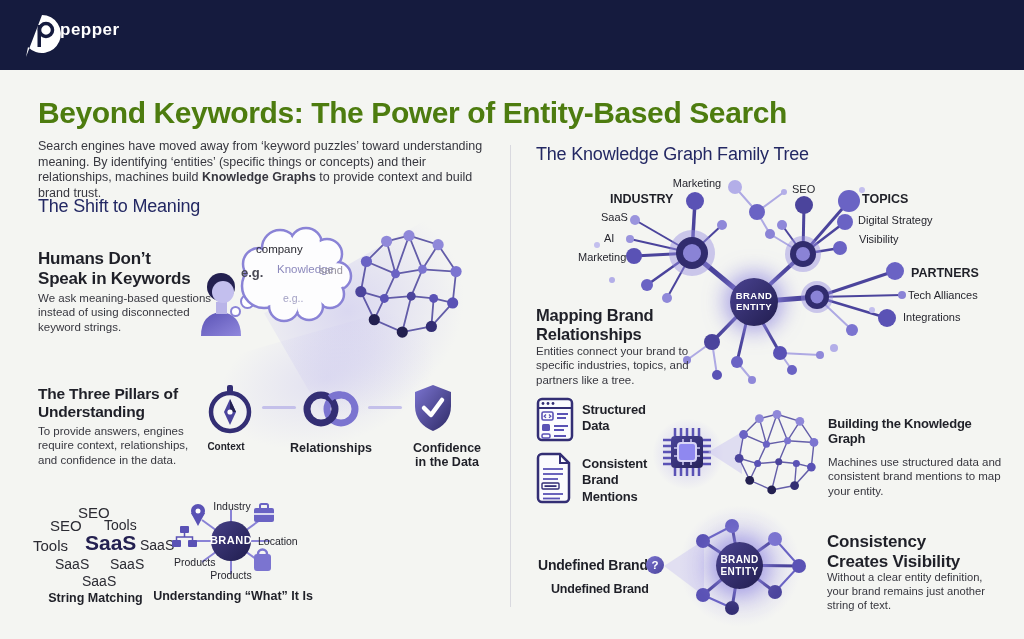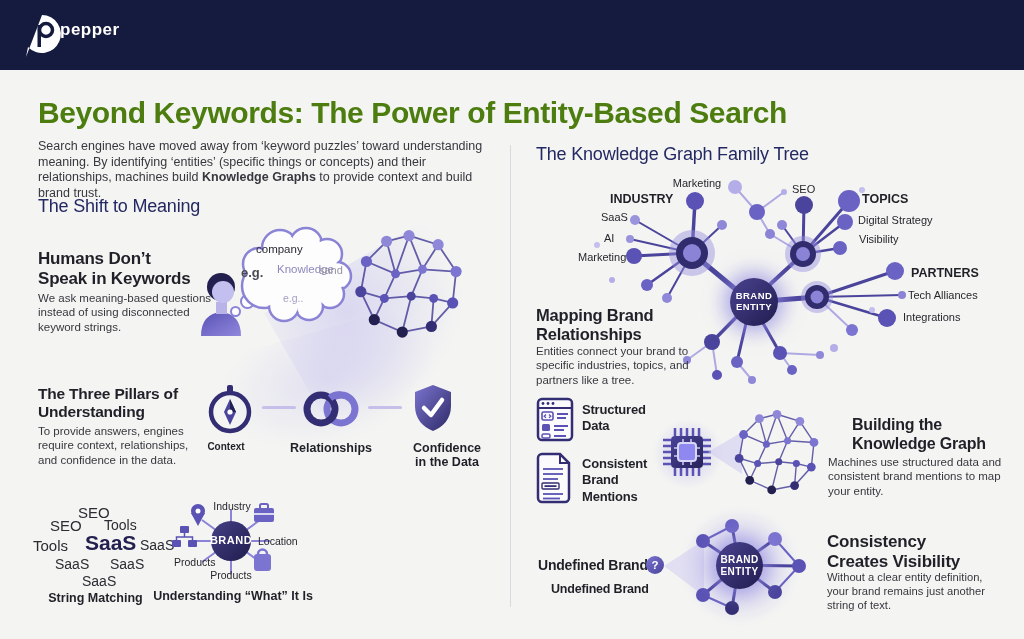--- a/index.html
+++ b/index.html
@@ -366,21 +366,21 @@
     </g>
     <rect x="15" y="15" width="18" height="18" rx="3" fill="#8f88f0" stroke="#d9d6f6" stroke-width="2"></rect>
   </svg>
   <svg class="abs" style="left:708px;top:430px" width="34" height="46">
     <polygon points="0,22 34,2 34,44" fill="#cdc9f0" opacity=".55"></polygon>
   </svg>
   <svg class="abs" style="left:733px;top:406px" width="88" height="94">
       <use href="#netgraph"></use>
     </svg>
 
-  <div class="abs ct" style="left:852px;top:416px;width:150px;font-size:16px">Building the Knowledge Graph</div>
+  <div class="abs ct" style="left:828px;top:416px;width:150px;font-size:13px">Building the Knowledge Graph</div>
   <div class="abs bt" style="left:828px;top:455px;width:192px;font-size:11.5px">Machines use structured data and consistent brand mentions to map your entity.</div>
 
   <div class="abs ct" style="left:538px;top:557px;font-size:14px">Undefined Brand</div>
   <div class="abs qcirc" style="left:646px;top:556px;width:18px;height:18px;font-size:11.5px">?</div>
   <div class="abs ct" style="left:551px;top:582px;font-size:12.5px">Undefined Brand</div>
 
   <svg class="abs" style="left:664px;top:538px" width="40" height="60">
     <polygon points="0,28 40,2 40,58" fill="#cdc9f0" opacity=".5"></polygon>
   </svg>
   <div class="abs glow" style="left:678px;top:505px;width:124px;height:122px"></div>

